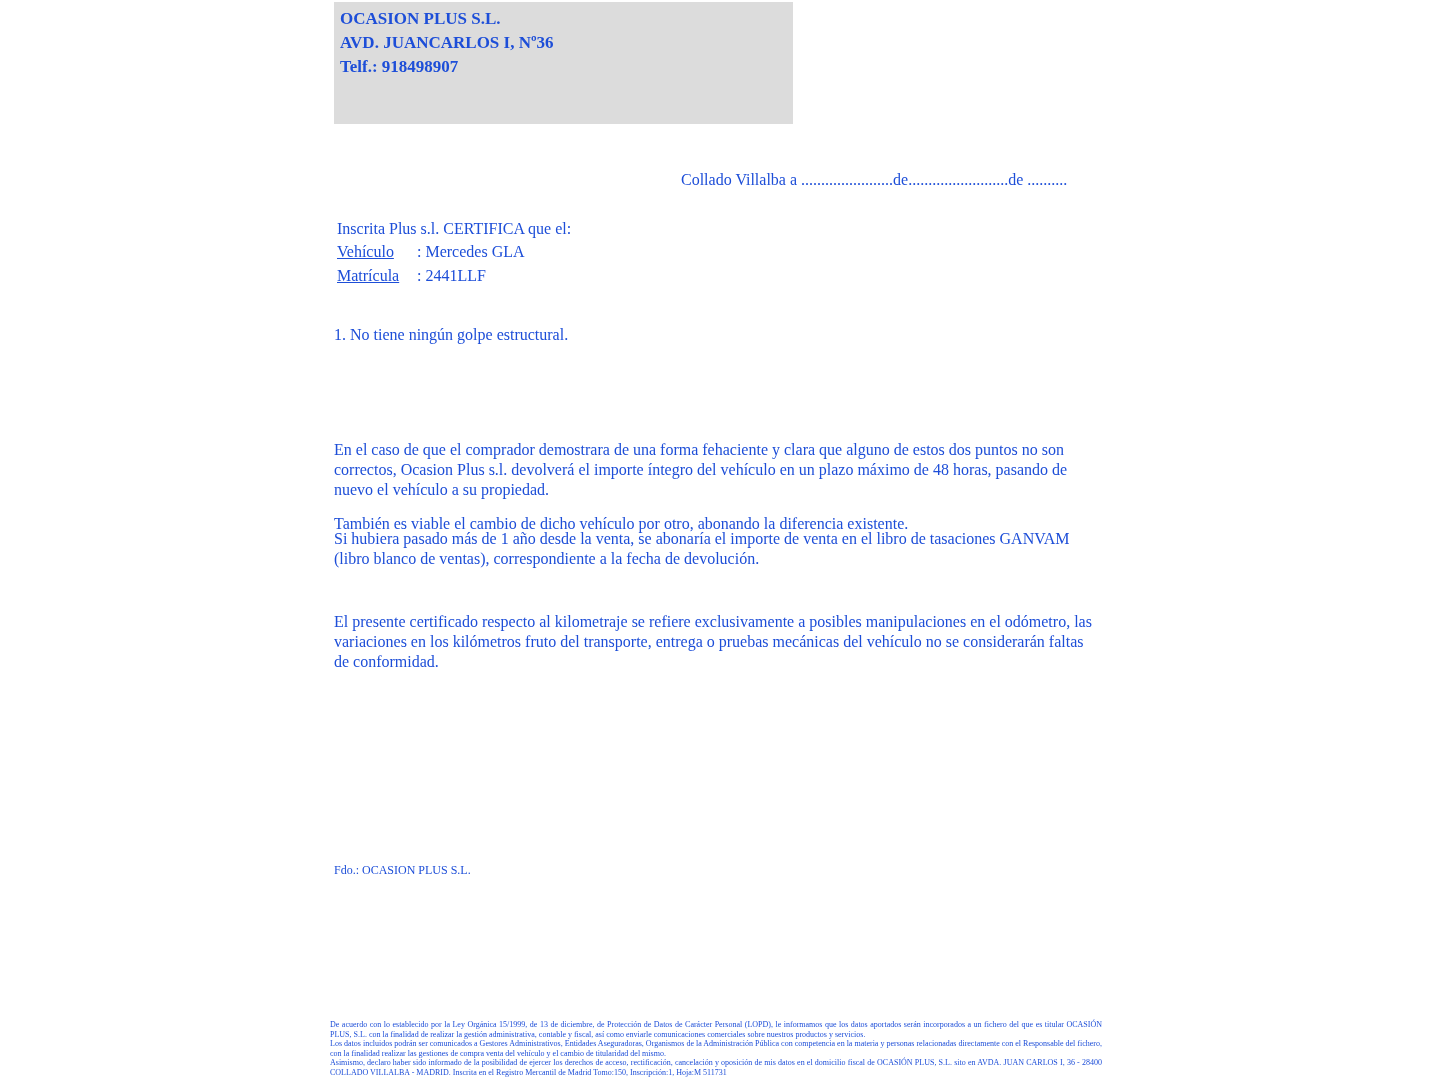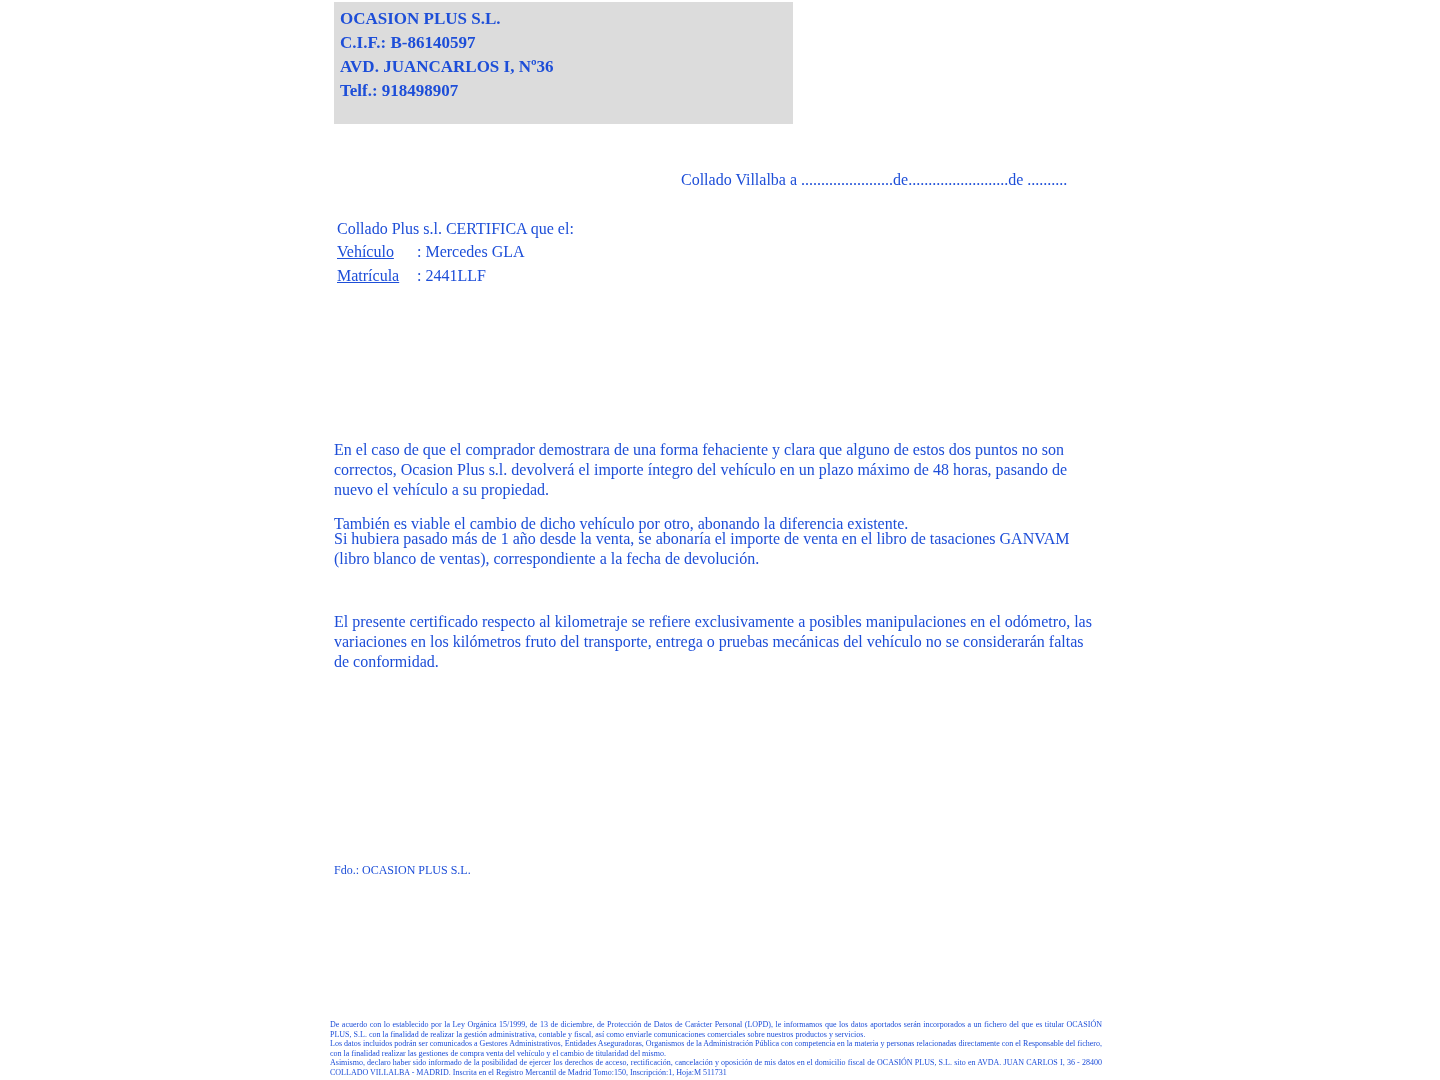--- a/index.html
+++ b/index.html
@@ -87,37 +87,37 @@
     text-align: justify;
   }
 </style>
 </head>
 <body>
 
 <div class="page">
 
   <div class="letterhead">
     <div>OCASION PLUS S.L.</div>
-    <div>C.I.F.: B-86140597</div>
     <div>AVD. JUANCARLOS I, Nº36</div>
     <div>Telf.: 918498907</div>
   </div>
 
   <div class="date-line">Collado Villalba a .......................de.........................de ..........</div>
 
   <div class="certify">
-    <div>Collado Plus s.l. CERTIFICA que el:</div>
+    <div>Inscrita Plus s.l. CERTIFICA que el:</div>
     <div>
       <span class="cert-label"><u>Vehículo</u></span><span>: Mercedes GLA</span>
     </div>
     <div>
       <span class="cert-label"><u>Matrícula</u></span><span>: 2441LLF</span>
     </div>
   </div>
 
+  <div class="point point-1">1. No tiene ningún golpe estructural.</div>
 
   <div class="para para-1">En el caso de que el comprador demostrara de una forma fehaciente y clara que alguno de estos dos puntos no son correctos, Ocasion Plus s.l. devolverá el importe íntegro del vehículo en un plazo máximo de 48 horas, pasando de nuevo el vehículo a su propiedad.</div>
   <div class="para para-2">También es viable el cambio de dicho vehículo por otro, abonando la diferencia existente.</div>
   <div class="para para-3">Si hubiera pasado más de 1 año desde la venta, se abonaría el importe de venta en el libro de tasaciones GANVAM (libro blanco de ventas), correspondiente a la fecha de devolución.</div>
   <div class="para para-4">El presente certificado respecto al kilometraje se refiere exclusivamente a posibles manipulaciones en el odómetro, las variaciones en los kilómetros fruto del transporte, entrega o pruebas mecánicas del vehículo no se considerarán faltas de conformidad.</div>
 
   <div class="signature">Fdo.: OCASION PLUS S.L.</div>
 
   <div class="legal-footer">
     <div>De acuerdo con lo establecido por la Ley Orgánica 15/1999, de 13 de diciembre, de Protección de Datos de Carácter Personal (LOPD), le informamos que los datos aportados serán incorporados a un fichero del que es titular OCASIÓN PLUS, S.L. con la finalidad de realizar la gestión administrativa, contable y fiscal, así como enviarle comunicaciones comerciales sobre nuestros productos y servicios.</div>

